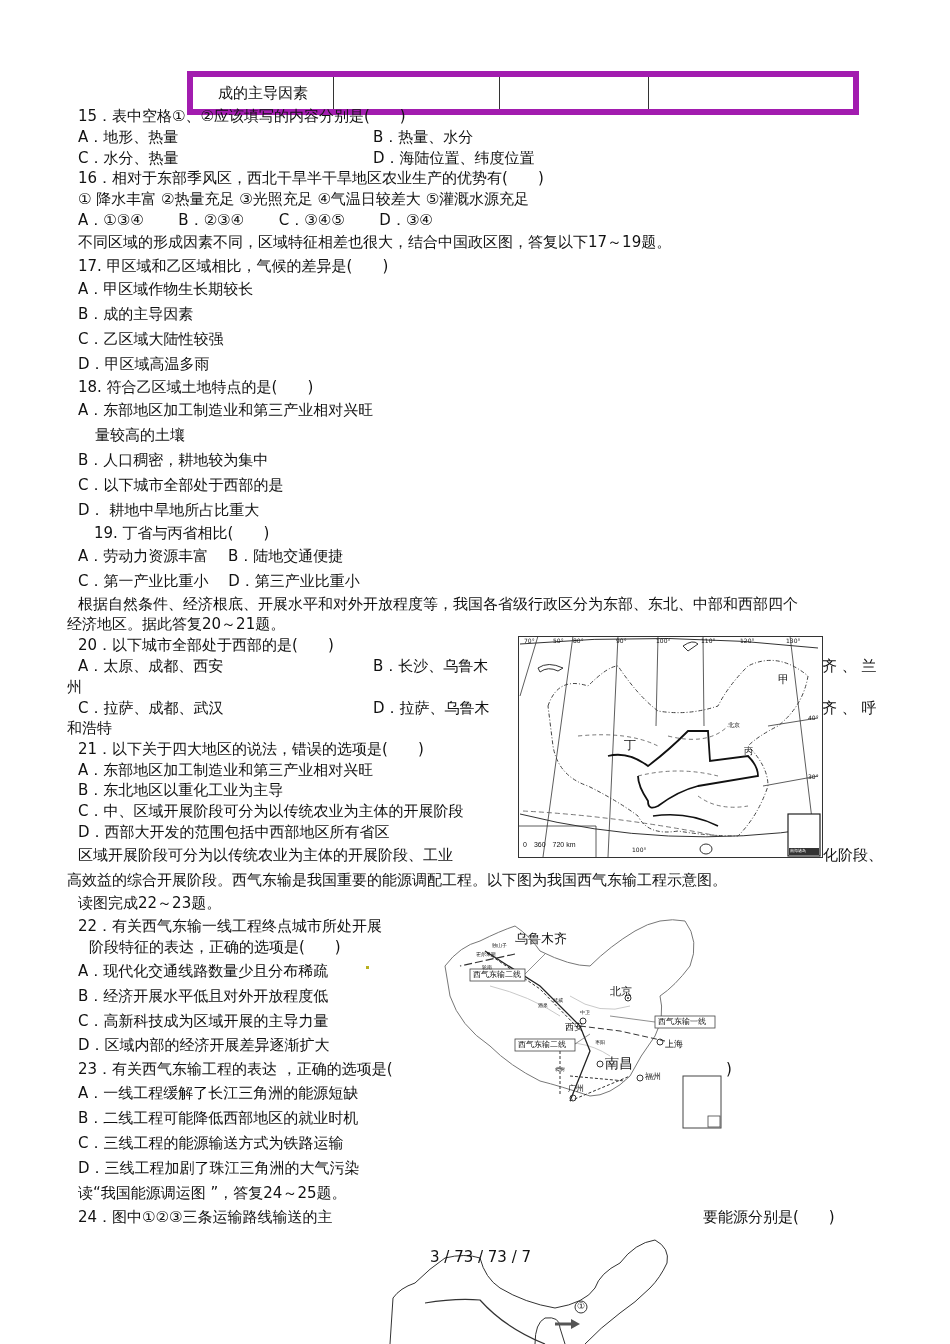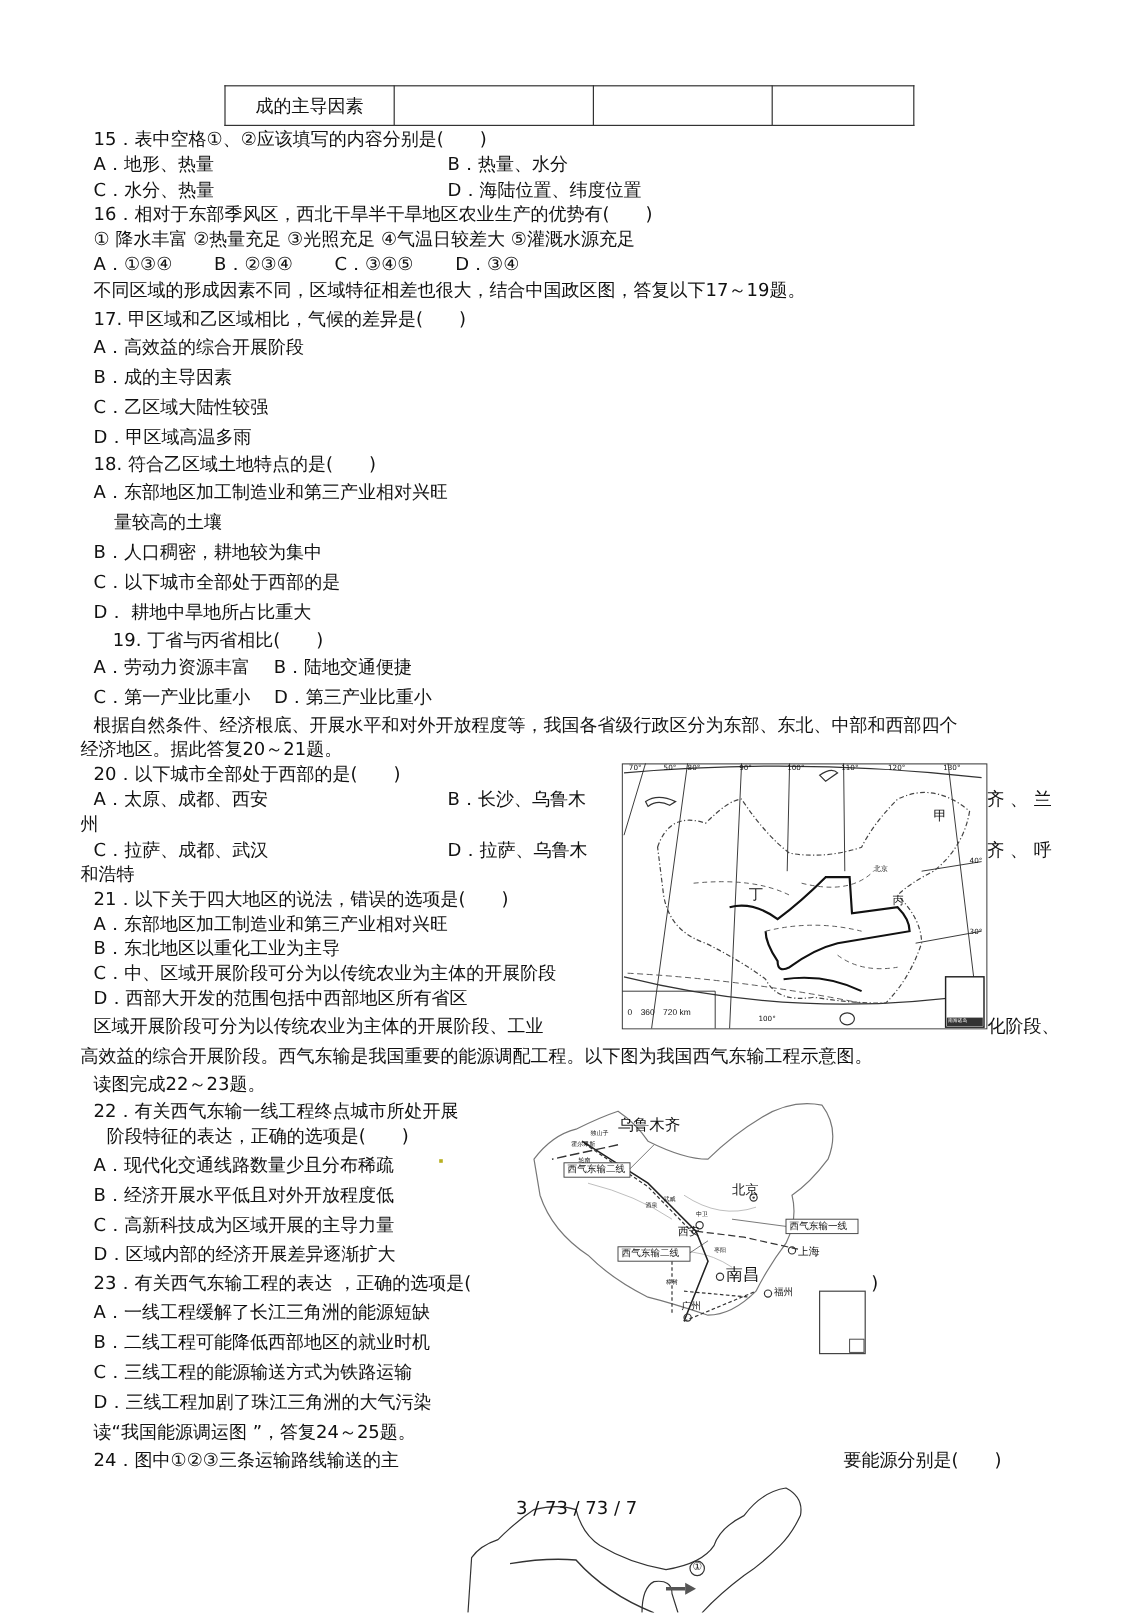--- a/index.html
+++ b/index.html
@@ -1,20 +1,20 @@
 <!DOCTYPE html>
 <html><head>
 <meta charset="utf-8">
 <style>
   html, body { margin: 0; padding: 0; background: #ffffff; }
   body { width: 950px; height: 1344px; position: relative; overflow: hidden;
          font-family: "DejaVu Sans", "Liberation Sans", sans-serif; color: #111; }
   .line { position: absolute; font-size: 15px; line-height: 20px; white-space: nowrap; }
-  .tbl { position: absolute; left: 187px; top: 71px; width: 575px; height: 32px;
-         border: 1px solid #a21caf; border-collapse: collapse; }
+  .tbl { position: absolute; left: 187px; top: 71px; width: 672px; height: 32px;
+         border: 6px solid #a21caf; border-collapse: collapse; }
   .tbl td { border: 1px solid #333; padding: 0; font-size: 15px; height: 32px; }
   .tbl td.first { width: 140px; text-align: center; }
   .map { position: absolute; background: #fff; }
   .map svg { display: block; }
   .pagenum { position: absolute; left: 430px; top: 1248px; font-size: 15px; }
   .dot { position: absolute; left: 366px; top: 966px; width: 3px; height: 3px; background: #b8b020; }
 </style>
 </head>
 <body>
 
@@ -35,21 +35,21 @@
 <div class="line" style="left:78px;top:148px">C．水分、热量</div>
 <div class="line" style="left:373px;top:148px">D．海陆位置、纬度位置</div>
 
 <div class="line" style="left:78px;top:168px">16．相对于东部季风区，西北干旱半干旱地区农业生产的优势有(　　)</div>
 <div class="line" style="left:78px;top:189px">① 降水丰富  ②热量充足  ③光照充足  ④气温日较差大  ⑤灌溉水源充足</div>
 <div class="line" style="left:78px;top:210px">A．①③④　　 B．②③④　　 C．③④⑤　　 D．③④</div>
 
 <div class="line" style="left:78px;top:232px">不同区域的形成因素不同，区域特征相差也很大，结合中国政区图，答复以下17～19题。</div>
 
 <div class="line" style="left:78px;top:256px">17. 甲区域和乙区域相比，气候的差异是(　　)</div>
-<div class="line" style="left:78px;top:279px">A．高效益的综合开展阶段</div>
+<div class="line" style="left:78px;top:279px">A．甲区域作物生长期较长</div>
 <div class="line" style="left:78px;top:304px">B．成的主导因素</div>
 <div class="line" style="left:78px;top:329px">C．乙区域大陆性较强</div>
 <div class="line" style="left:78px;top:354px">D．甲区域高温多雨</div>
 
 <div class="line" style="left:78px;top:377px">18. 符合乙区域土地特点的是(　　)</div>
 <div class="line" style="left:78px;top:400px">A．东部地区加工制造业和第三产业相对兴旺</div>
 <div class="line" style="left:95px;top:425px">量较高的土壤</div>
 <div class="line" style="left:78px;top:450px">B．人口稠密，耕地较为集中</div>
 <div class="line" style="left:78px;top:475px">C．以下城市全部处于西部的是</div>
 <div class="line" style="left:78px;top:500px">D． 耕地中旱地所占比重大</div>

